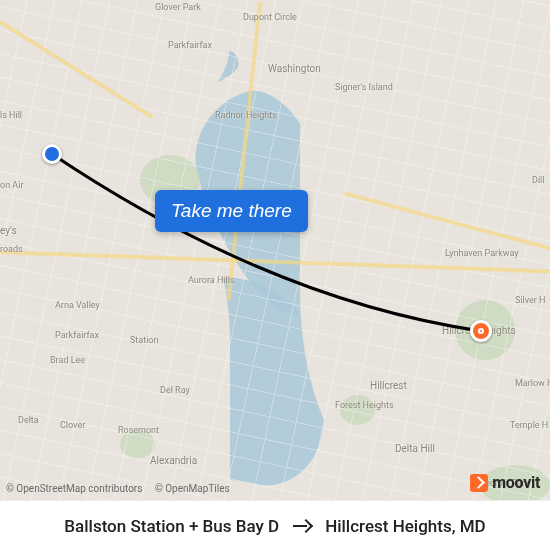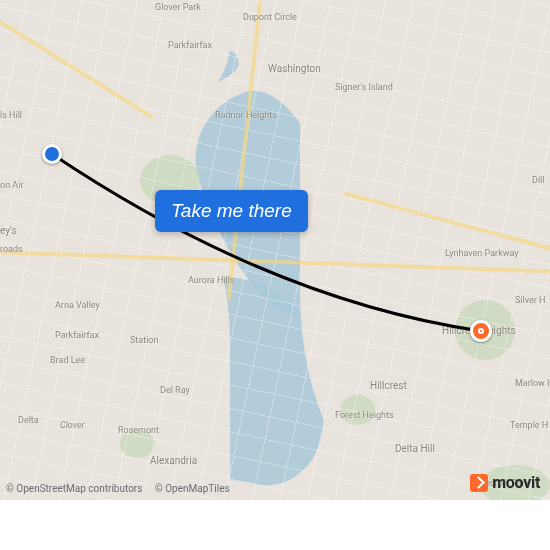--- a/index.html
+++ b/index.html
@@ -94,30 +94,30 @@
         <div class="mlabel sm" style="left: 0px; top: 180px;">on Air</div>
         <div class="mlabel" style="left: 0px; top: 225px;">ey's</div>
         <div class="mlabel sm" style="left: 0px; top: 244px;">roads</div>
         <div class="mlabel sm" style="left: 188px; top: 275px;">Aurora Hills</div>
         <div class="mlabel sm" style="left: 55px; top: 300px;">Arna Valley</div>
         <div class="mlabel sm" style="left: 55px; top: 330px;">Parkfairfax</div>
         <div class="mlabel sm" style="left: 130px; top: 335px;">Station</div>
         <div class="mlabel sm" style="left: 50px; top: 355px;">Brad Lee</div>
         <div class="mlabel sm" style="left: 160px; top: 385px;">Del Ray</div>
         <div class="mlabel sm" style="left: 18px; top: 415px;">Delta</div>
-        <div class="mlabel sm" style="left: 60px; top: 420px; font-style: italic;">Clover</div>
+        <div class="mlabel sm" style="left: 60px; top: 420px;">Clover</div>
         <div class="mlabel sm" style="left: 118px; top: 425px;">Rosemont</div>
         <div class="mlabel" style="left: 150px; top: 455px;">Alexandria</div>
         <div class="mlabel sm" style="left: 445px; top: 248px;">Lynhaven Parkway</div>
         <div class="mlabel sm" style="left: 532px; top: 175px;">Dill</div>
         <div class="mlabel sm" style="left: 515px; top: 295px;">Silver H</div>
         <div class="mlabel" style="left: 442px; top: 325px;">Hillcrest Heights</div>
         <div class="mlabel" style="left: 370px; top: 380px;">Hillcrest</div>
         <div class="mlabel sm" style="left: 495px; top: 378px; margin-left: 20px;">Marlow Heig</div>
-        <div class="mlabel sm" style="left: 335px; top: 410px;">Forest Heights</div>
+        <div class="mlabel sm" style="left: 335px; top: 400px;">Forest Heights</div>
         <div class="mlabel sm" style="left: 510px; top: 420px;">Temple H</div>
         <div class="mlabel" style="left: 395px; top: 443px;">Delta Hill</div>
         <div class="mlabel sm" style="left: 470px; top: 478px;">Rosecroft Park</div>
         <div class="mlabel sm" style="left: 0px; top: 110px;">ls Hill</div>
       </div>
 
     <svg class="route-svg">
       <path d="M 52 154 Q 270 300 481 331" stroke="#000" stroke-width="3" fill="none" stroke-linecap="round"></path>
     </svg>
 
@@ -132,14 +132,19 @@
       <span>© OpenStreetMap contributors</span>
       <span>© OpenMapTiles</span>
     </div>
 
     <div class="logo">
       <div class="logo-mark"></div>
       <div class="logo-text">moovit</div>
     </div>
   </div>
 
+  <div class="strip">
+    <span class="loc">Ballston Station + Bus Bay D</span>
+    <span class="arrow-icon"></span>
+    <span class="loc">Hillcrest Heights, MD</span>
+  </div>
 
 </div>
 
 </body></html>

